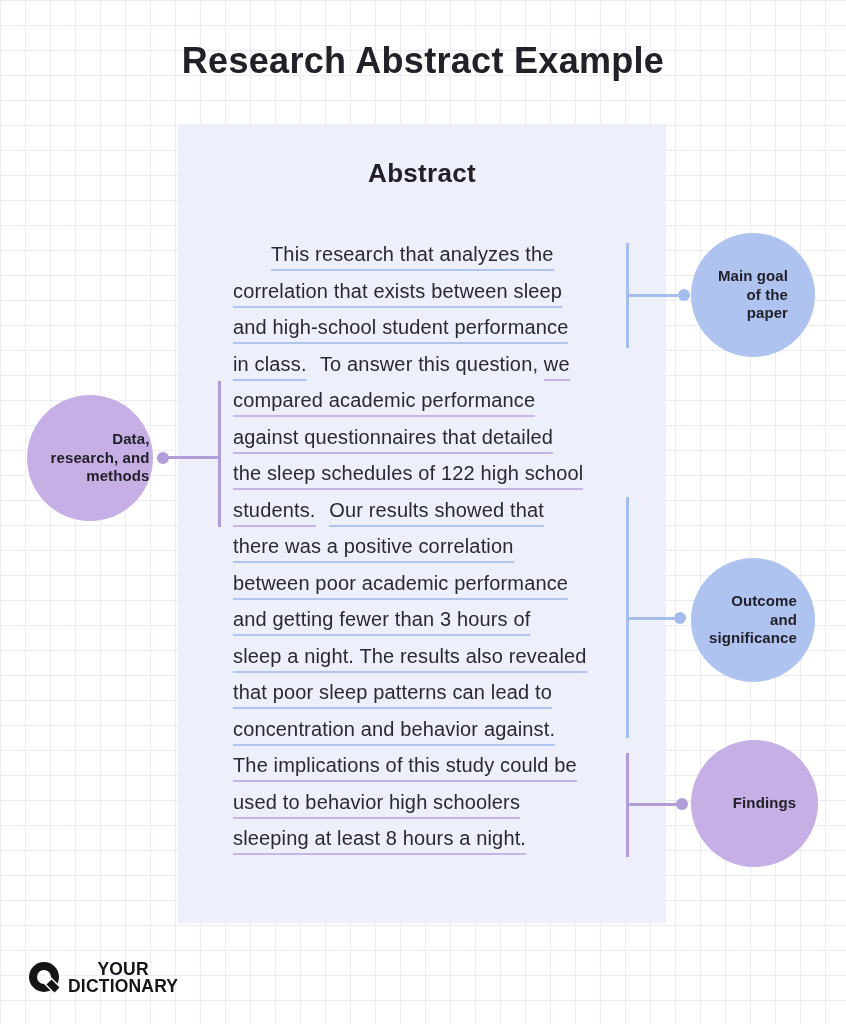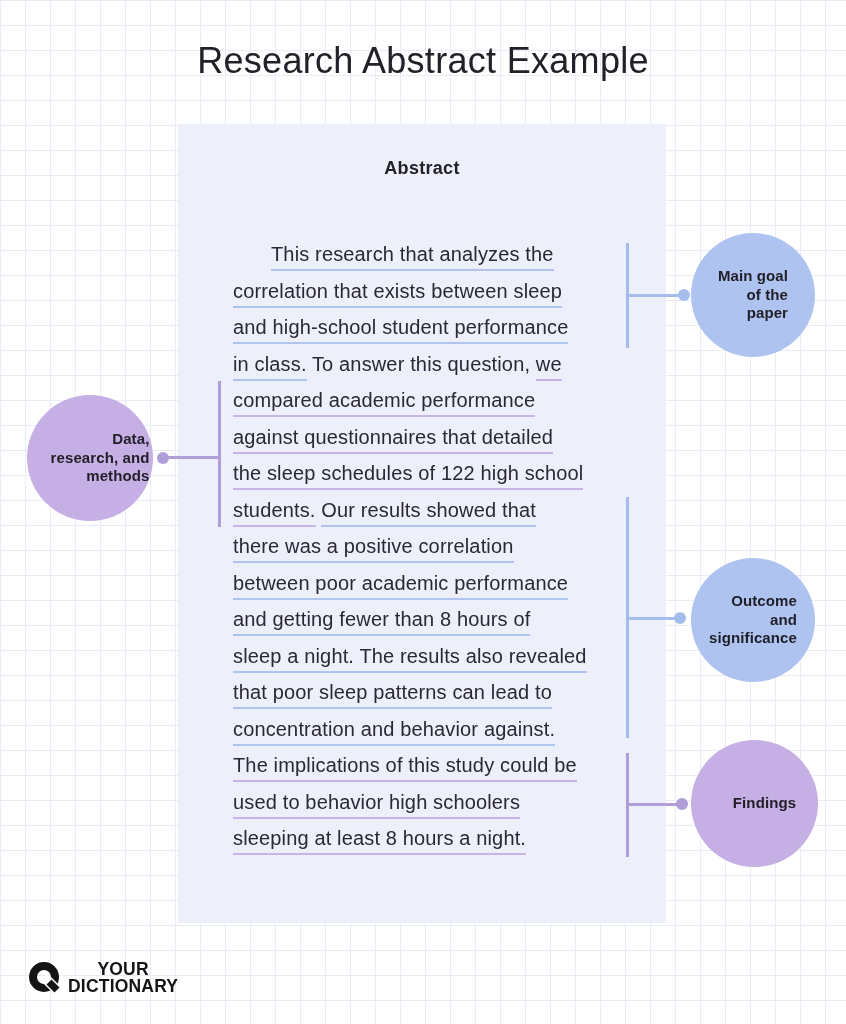--- a/index.html
+++ b/index.html
@@ -23,44 +23,44 @@
     background-image:
       linear-gradient(var(--grid) 1px, transparent 1px),
       linear-gradient(90deg, var(--grid) 1px, transparent 1px);
     background-size:25px 25px;
     font-family:"Liberation Sans","DejaVu Sans",sans-serif;
     color:var(--ink);
   }
   .page-title{
     position:absolute;left:0;top:40px;width:846px;
     text-align:center;
-    font-size:36px;font-weight:400;letter-spacing:.3px;
+    font-size:36px;font-weight:700;letter-spacing:.3px;
     color:#232127;
   }
   .abs-box{
     position:absolute;left:178px;top:124px;width:488px;height:799px;
     background:var(--box-bg);
   }
   .abs-heading{
     position:absolute;left:0;top:34px;width:100%;
     text-align:center;
-    font-size:18px;font-weight:700;color:#232127;letter-spacing:.3px;
+    font-size:26px;font-weight:700;color:#232127;letter-spacing:.3px;
   }
   .abs-lines{
     position:absolute;left:55px;top:112px;width:400px;
     font-size:20px;letter-spacing:.15px;color:var(--ink);
   }
   .abs-line{
     height:36.5px;line-height:36.5px;white-space:nowrap;
   }
   .abs-line.indent{padding-left:38px;}
   .seg{padding-bottom:4px;}
   .seg.u-blue{border-bottom:2px solid var(--ul-blue);}
   .seg.u-purple{border-bottom:2px solid var(--ul-purple);}
-  .seg.u-none{border-bottom:2px solid transparent;}
+  .seg.u-none{border-bottom:2px solid transparent;margin-left:8px;}
 
   
   .conn{position:absolute;}
   .conn .bar{position:absolute;}
   .conn .dot{position:absolute;width:12px;height:12px;border-radius:50%;}
   .conn.blue .bar,.conn.blue .dot{background:var(--ln-blue);}
   .conn.purple .bar,.conn.purple .dot{background:var(--ln-purple);}
 
   
   .circle{
@@ -98,21 +98,21 @@
         <div class="abs-line indent"><span class="seg u-blue">This research that analyzes the</span></div>
         <div class="abs-line"><span class="seg u-blue">correlation that exists between sleep</span></div>
         <div class="abs-line"><span class="seg u-blue">and high-school student performance</span></div>
         <div class="abs-line"><span class="seg u-blue">in class.</span><span class="seg u-none"> To answer this question, </span><span class="seg u-purple">we</span></div>
         <div class="abs-line"><span class="seg u-purple">compared academic performance</span></div>
         <div class="abs-line"><span class="seg u-purple">against questionnaires that detailed</span></div>
         <div class="abs-line"><span class="seg u-purple">the sleep schedules of 122 high school</span></div>
         <div class="abs-line"><span class="seg u-purple">students.</span><span class="seg u-none"> </span><span class="seg u-blue">Our results showed that</span></div>
         <div class="abs-line"><span class="seg u-blue">there was a positive correlation</span></div>
         <div class="abs-line"><span class="seg u-blue">between poor academic performance</span></div>
-        <div class="abs-line"><span class="seg u-blue">and getting fewer than 8 hours of</span></div>
+        <div class="abs-line"><span class="seg u-blue">and getting fewer than 3 hours of</span></div>
         <div class="abs-line"><span class="seg u-blue">sleep a night. The results also revealed</span></div>
         <div class="abs-line"><span class="seg u-blue">that poor sleep patterns can lead to</span></div>
         <div class="abs-line"><span class="seg u-blue">concentration and behavior against.</span></div>
         <div class="abs-line"><span class="seg u-purple">The implications of this study could be</span></div>
         <div class="abs-line"><span class="seg u-purple">used to behavior high schoolers</span></div>
         <div class="abs-line"><span class="seg u-purple">sleeping at least 8 hours a night.</span></div>
       </div>
   </div>
 
   <div class="conn blue">

